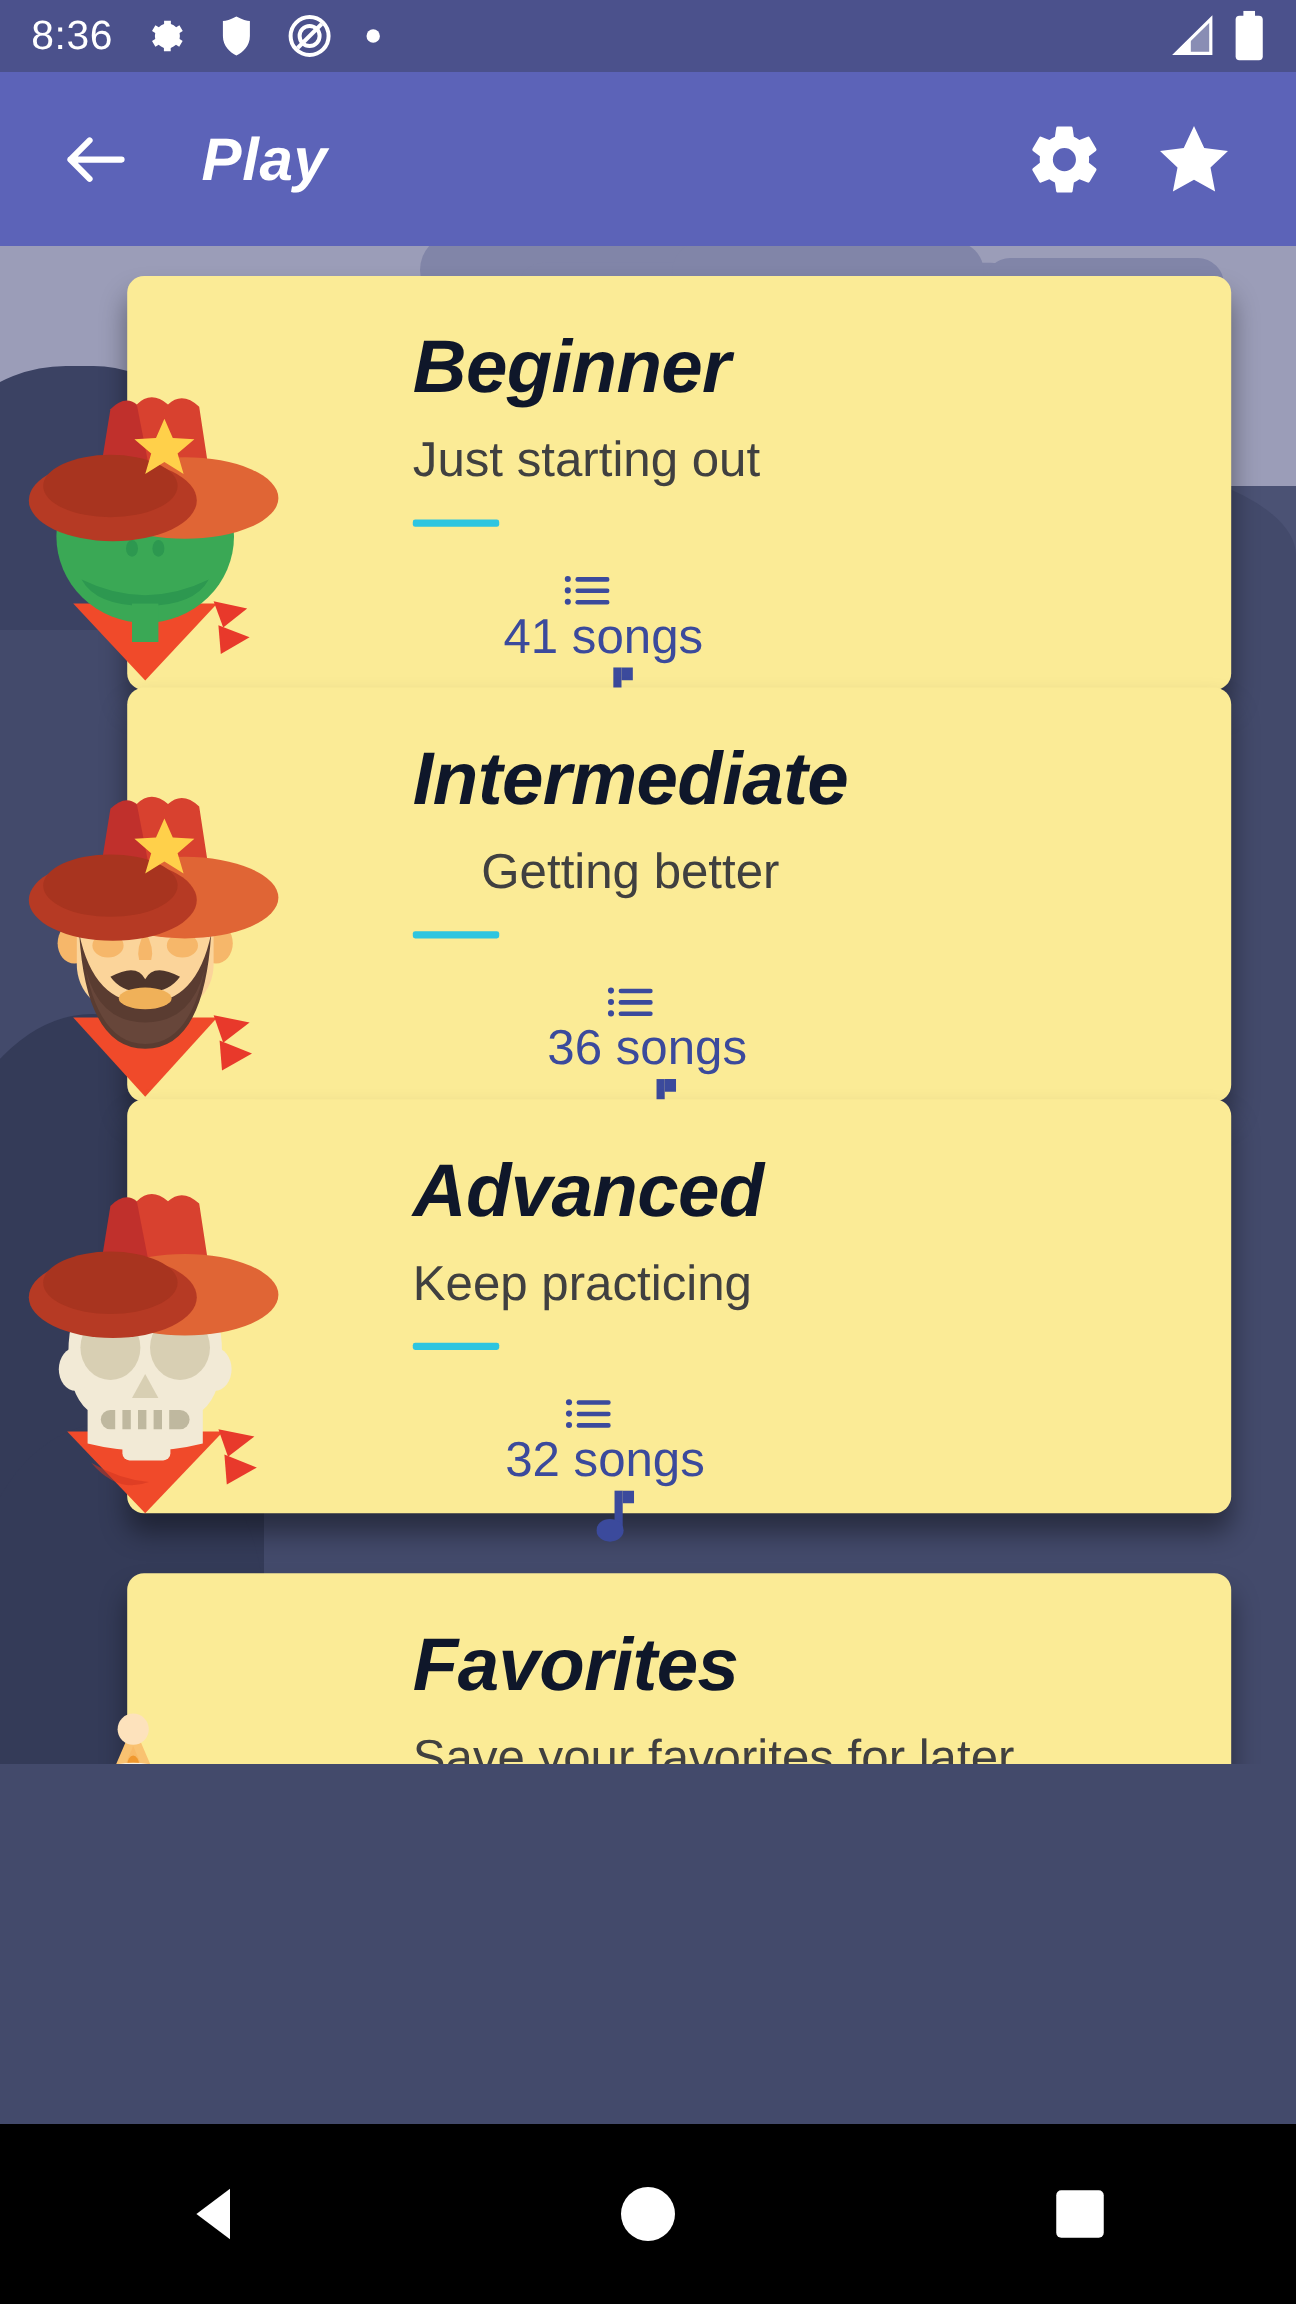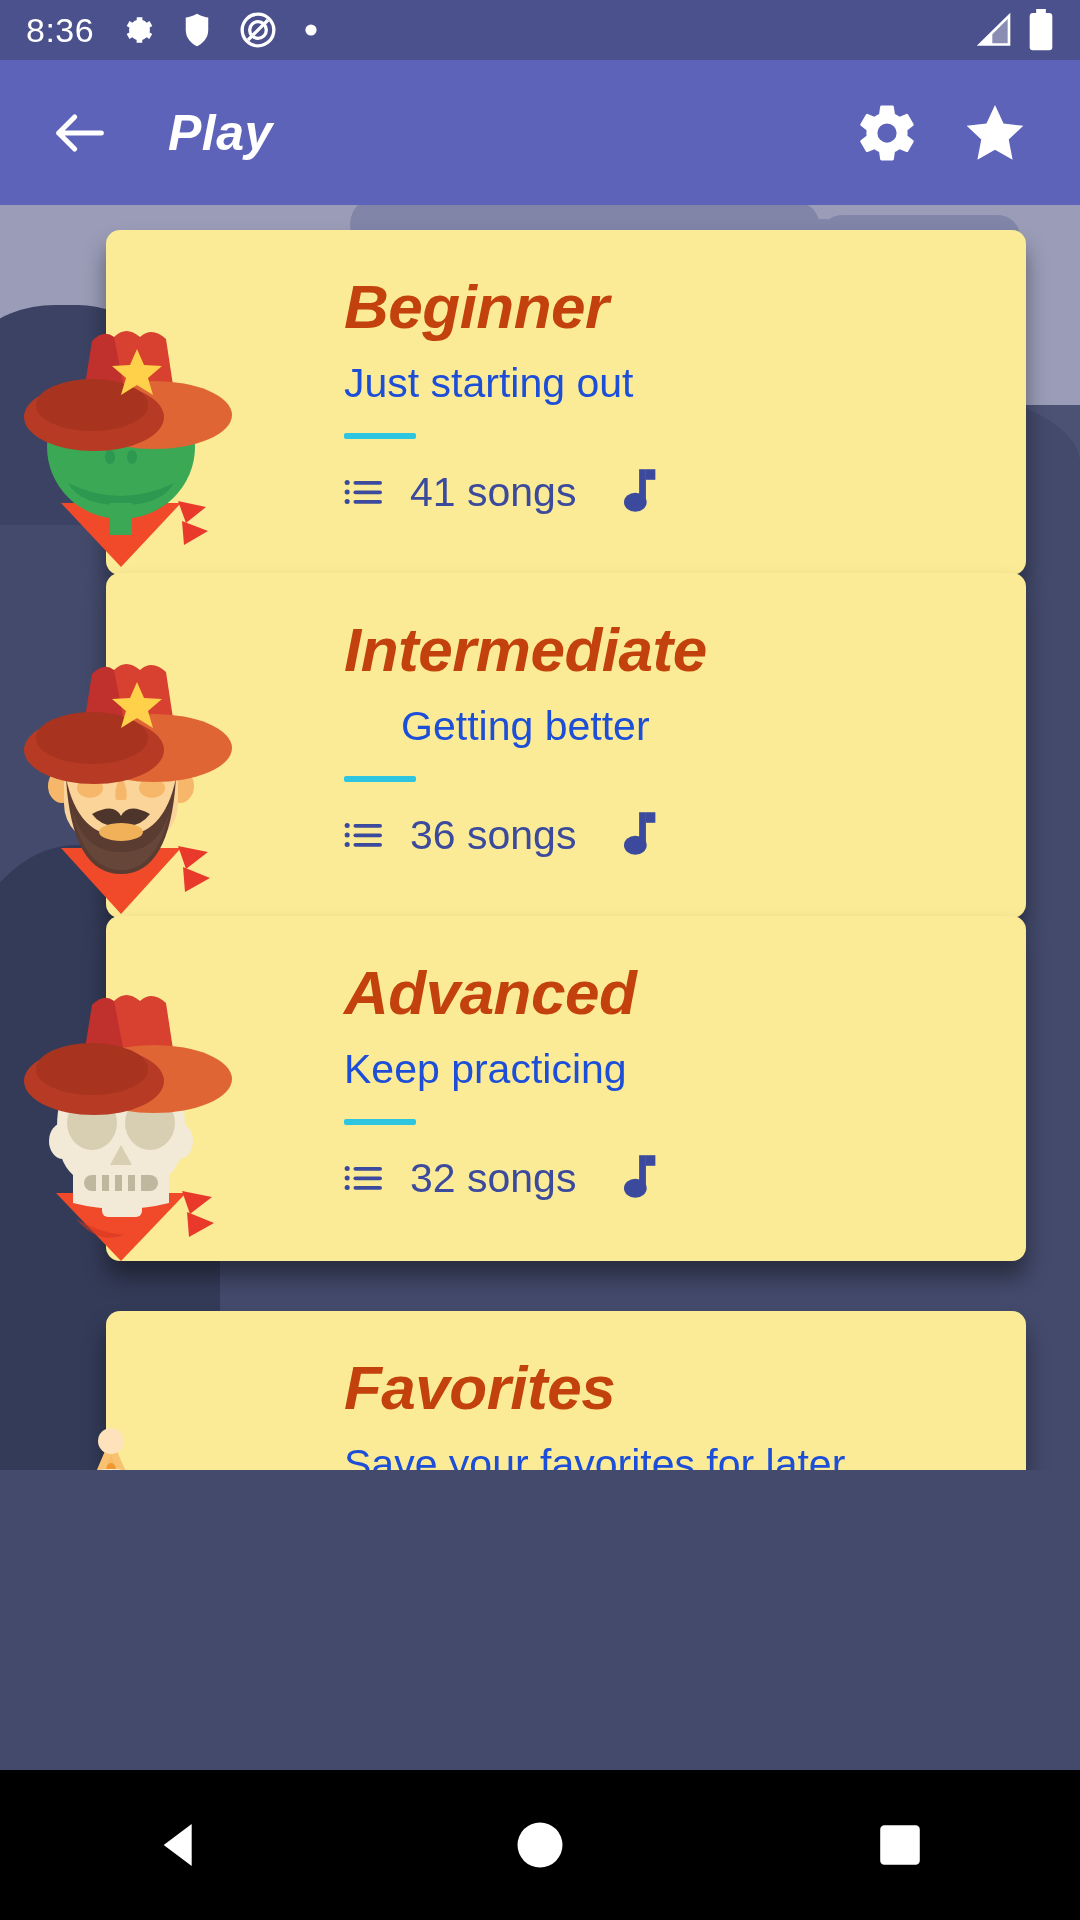--- a/index.html
+++ b/index.html
@@ -54,30 +54,30 @@
     position:absolute; left:0; top:205px; width:1080px; height:1265px;
     z-index:10; overflow:hidden;
   }
   .card{
     position:absolute; left:106px; width:920px; height:345px;
     background:#fbeb96; border-radius:14px;
     box-shadow:0 16px 22px rgba(0,0,0,.40);
   }
   .card-text{ position:absolute; left:238px; top:46px; }
   .card-title{
-    font-size:62px; font-weight:bold; font-style:italic; color:#c2410c;
+    font-size:62px; font-weight:bold; font-style:italic; color:#0f172a;
     letter-spacing:-.5px; line-height:1;
   }
   .card-sub{
-    font-size:41px; color:#1d4ed8; margin-top:22px; font-weight:400;
+    font-size:41px; color:#404040; margin-top:22px; font-weight:400;
   }
   .accent-rule{
     width:72px; height:6px; background:#2ec5e0; margin-top:26px; border-radius:2px;
   }
-  .card-meta{ display:flex; align-items:center; margin-top:28px; }
+  .card-meta{ display:flex; align-items:center; margin-top:38px;flex-direction:column; }
   .meta-count{ font-size:41px; color:#3b4a9c; margin-left:28px; }
   .meta-note{ margin-left:48px; }
 
   
   .avatar{ position:absolute; width:230px; height:300px; left:-100px; bottom:0; }
 
   
   #nav-bar{
     position:absolute; left:0; bottom:0; width:1080px; height:150px;
     background:#000; z-index:50; display:flex; align-items:center;

